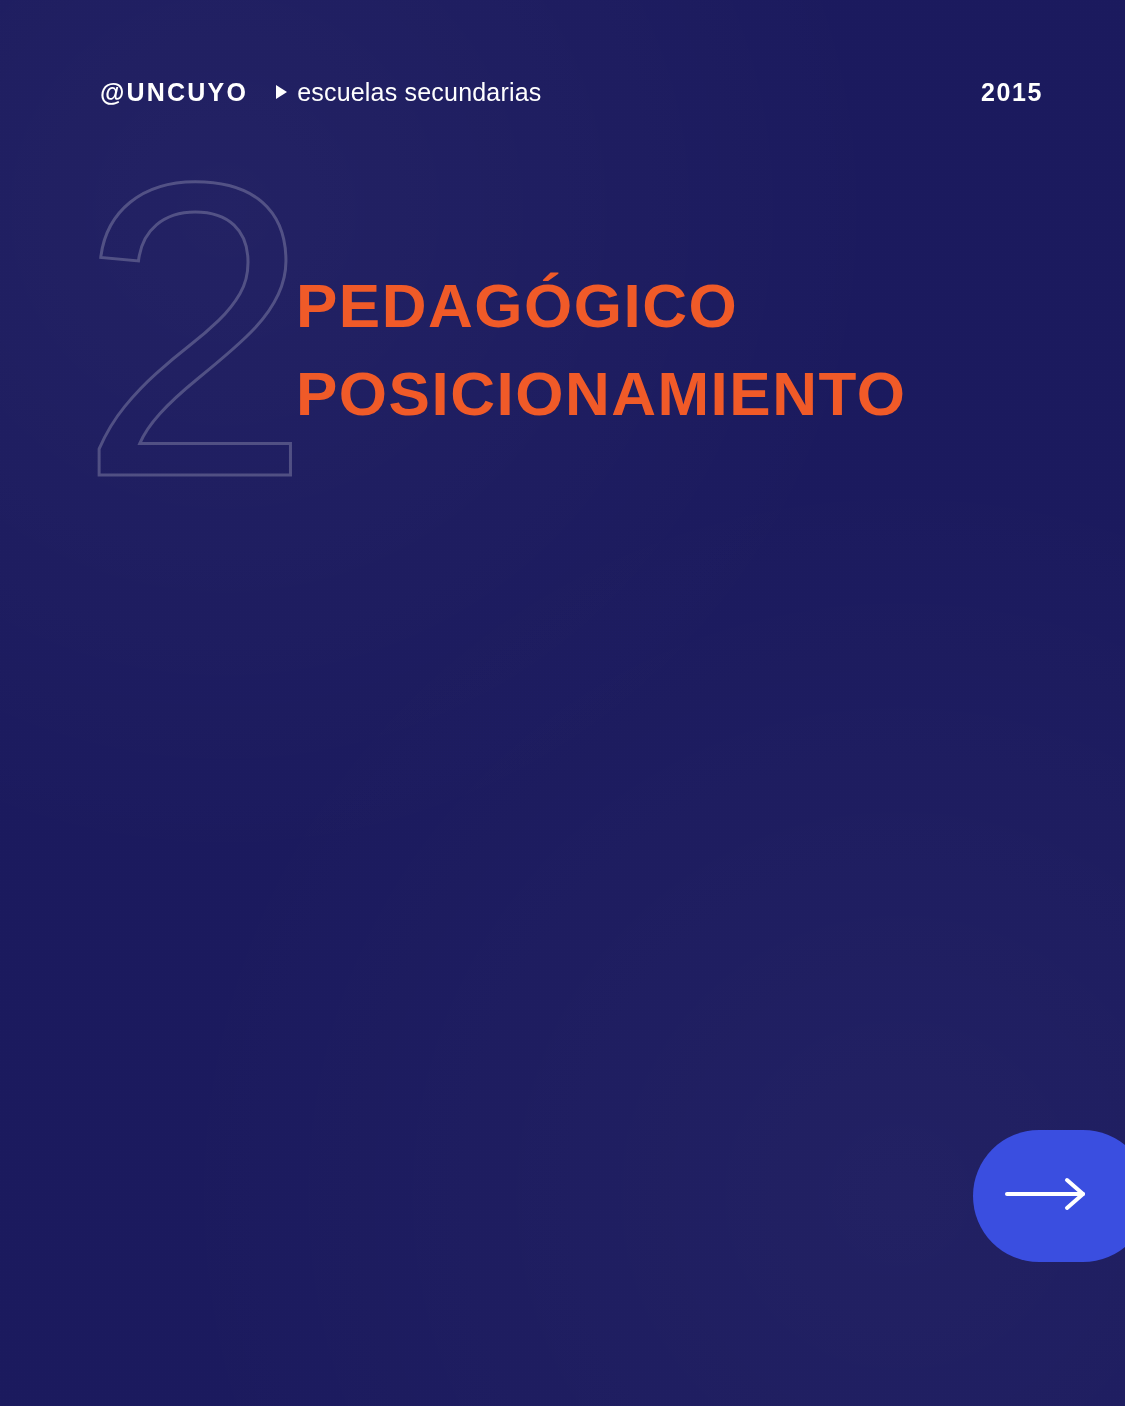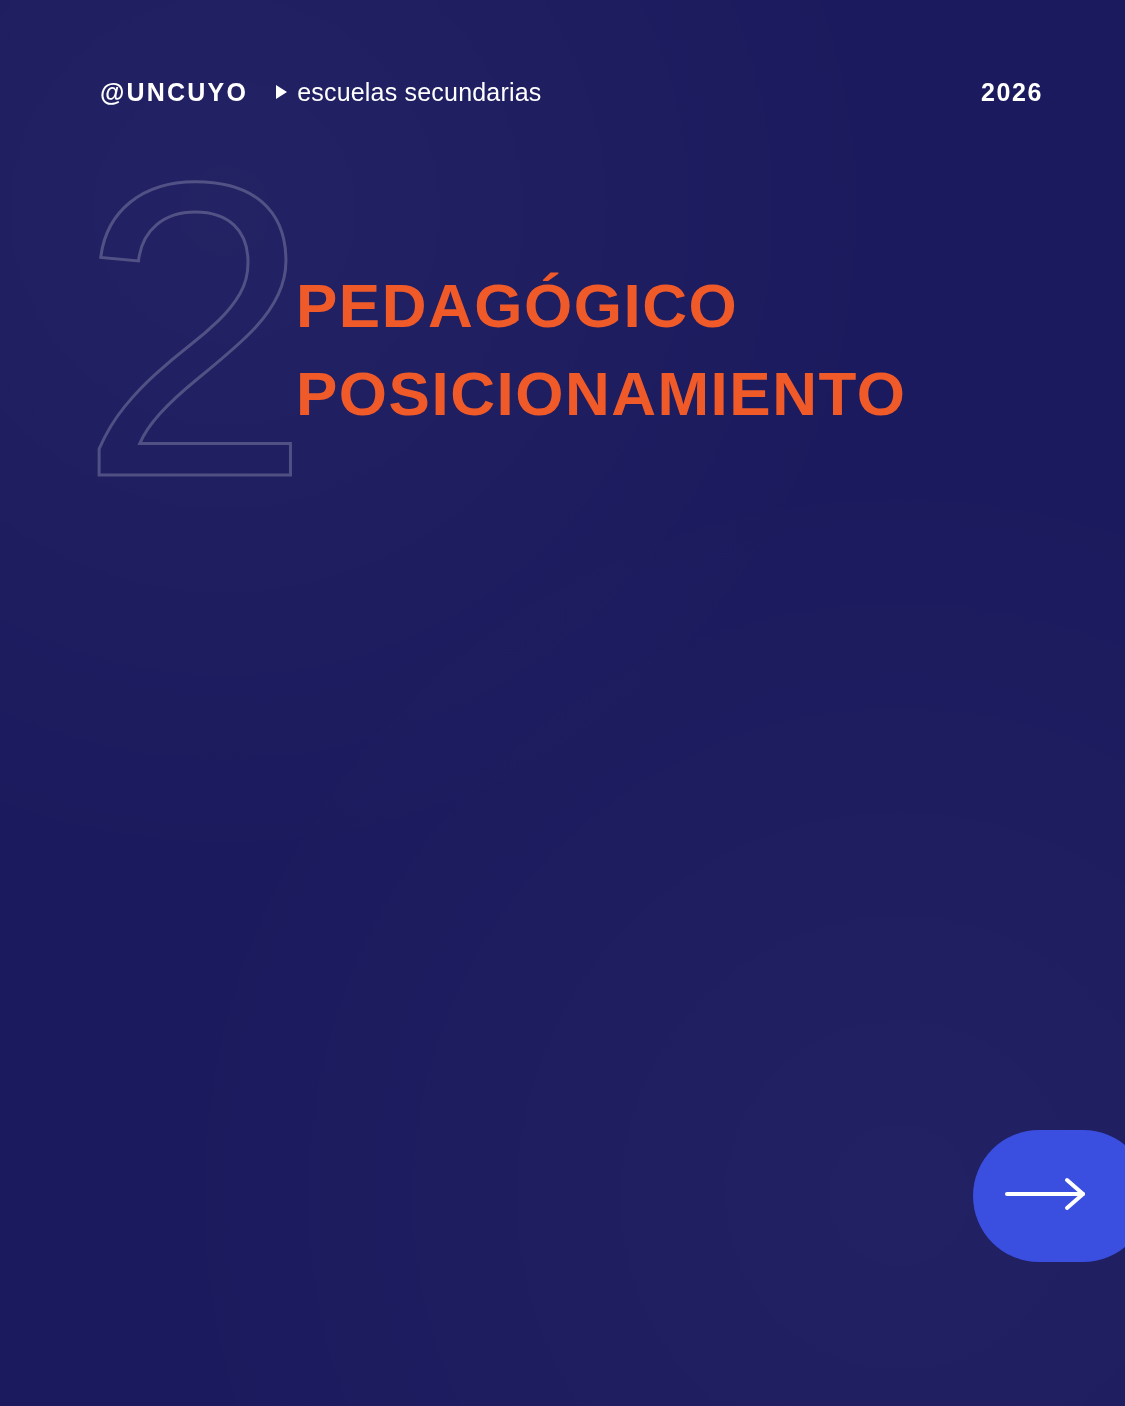--- a/index.html
+++ b/index.html
@@ -137,21 +137,21 @@
 <body>
 
 <div class="slide">
 
   <div class="grain"></div>
 
   <div class="header">
     <span class="handle">@UNCUYO</span>
     <span class="triangle-icon"></span>
     <span class="subtitle">escuelas secundarias</span>
-    <span class="year">2026</span>
+    <span class="year">2015</span>
   </div>
 
   <div class="big-number">2</div>
 
   <div class="title">
     <span class="line">PEDAGÓGICO</span>
     <span class="line">POSICIONAMIENTO</span>
   </div>
 
 

